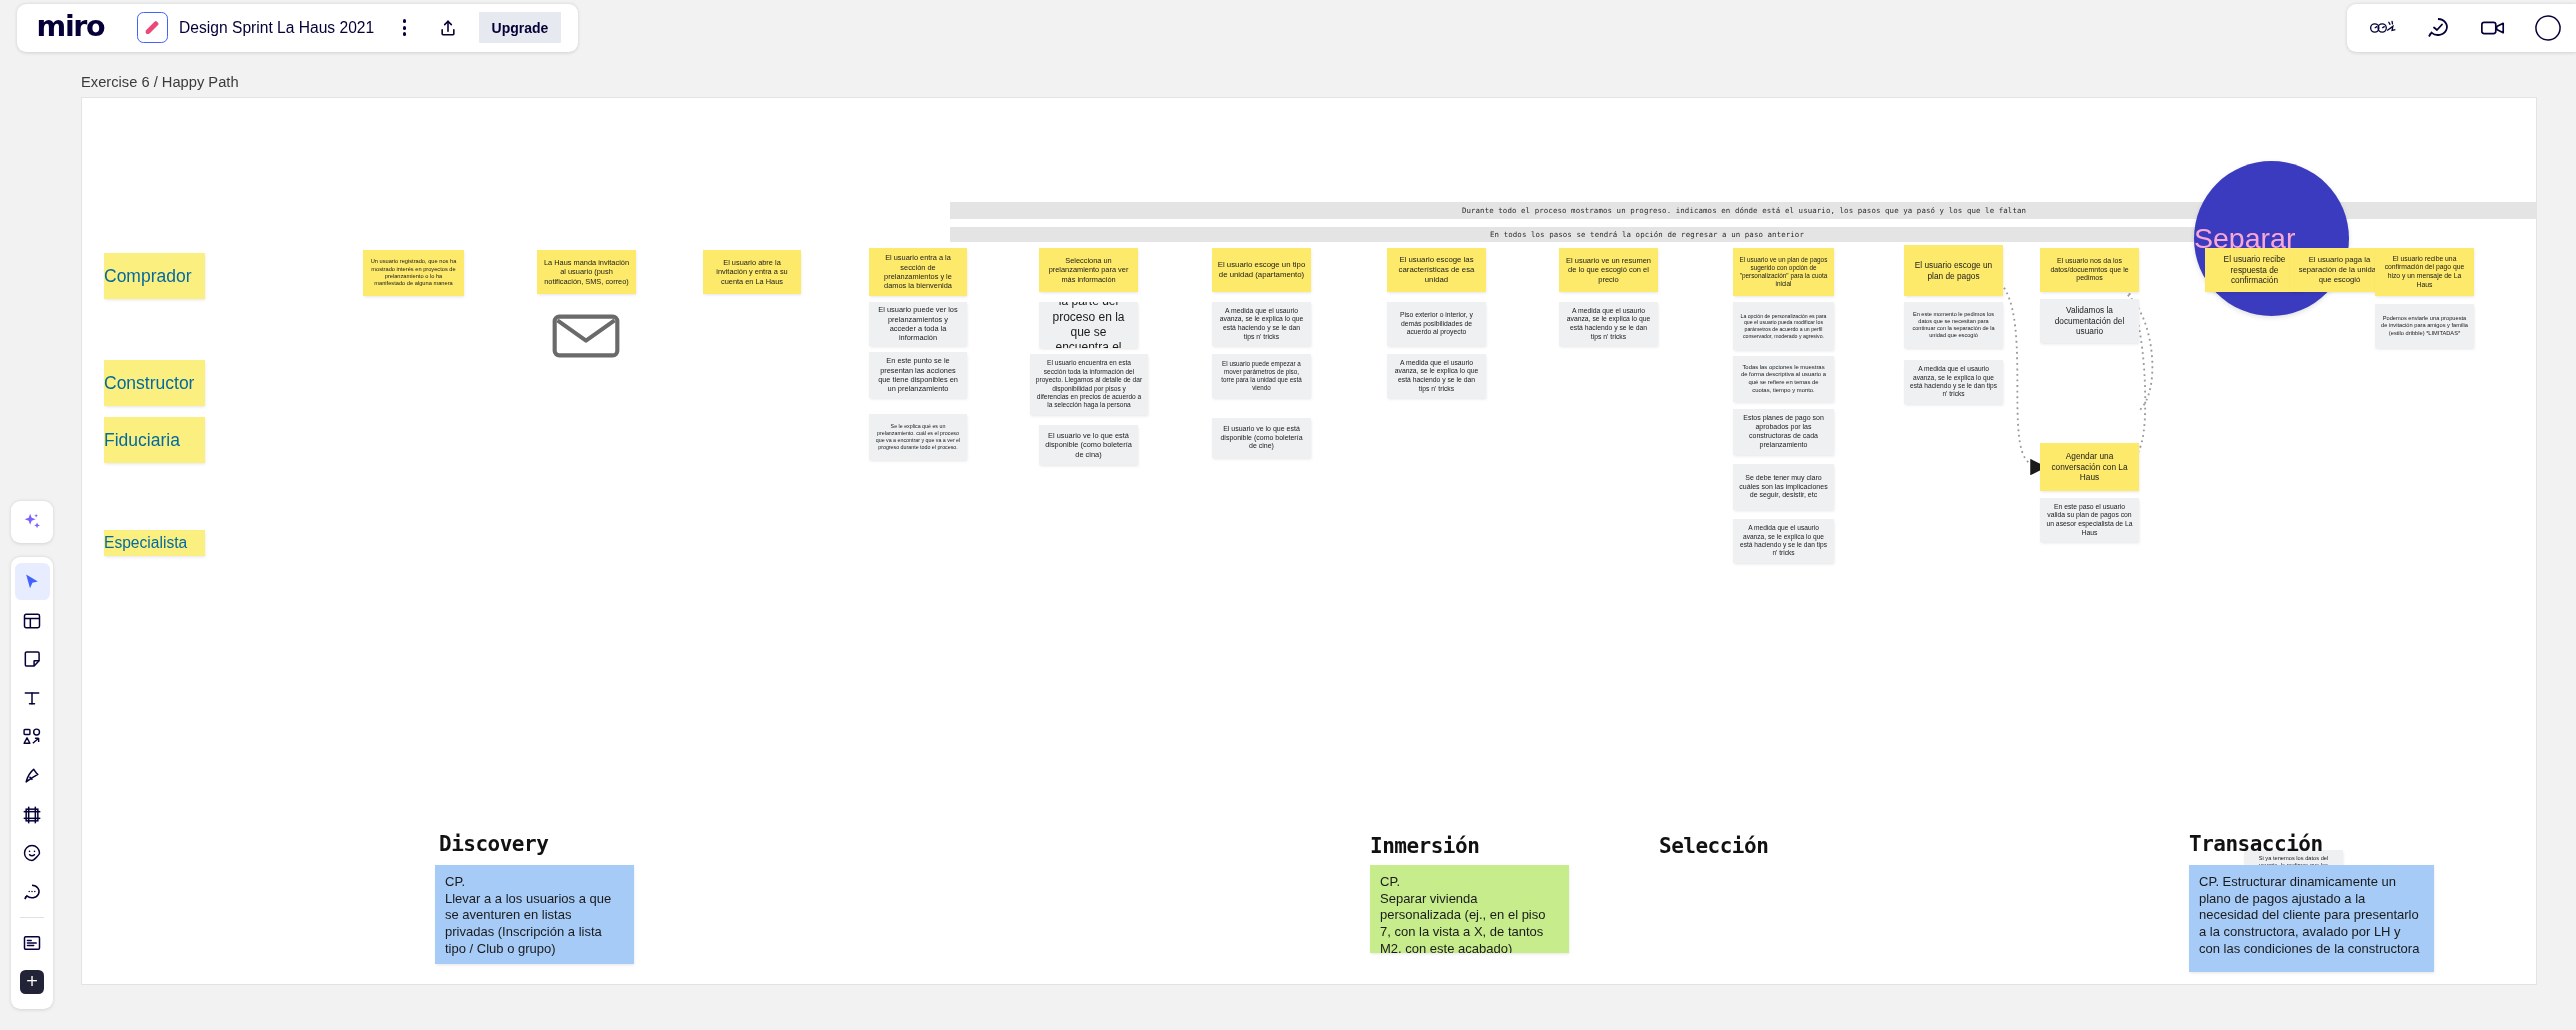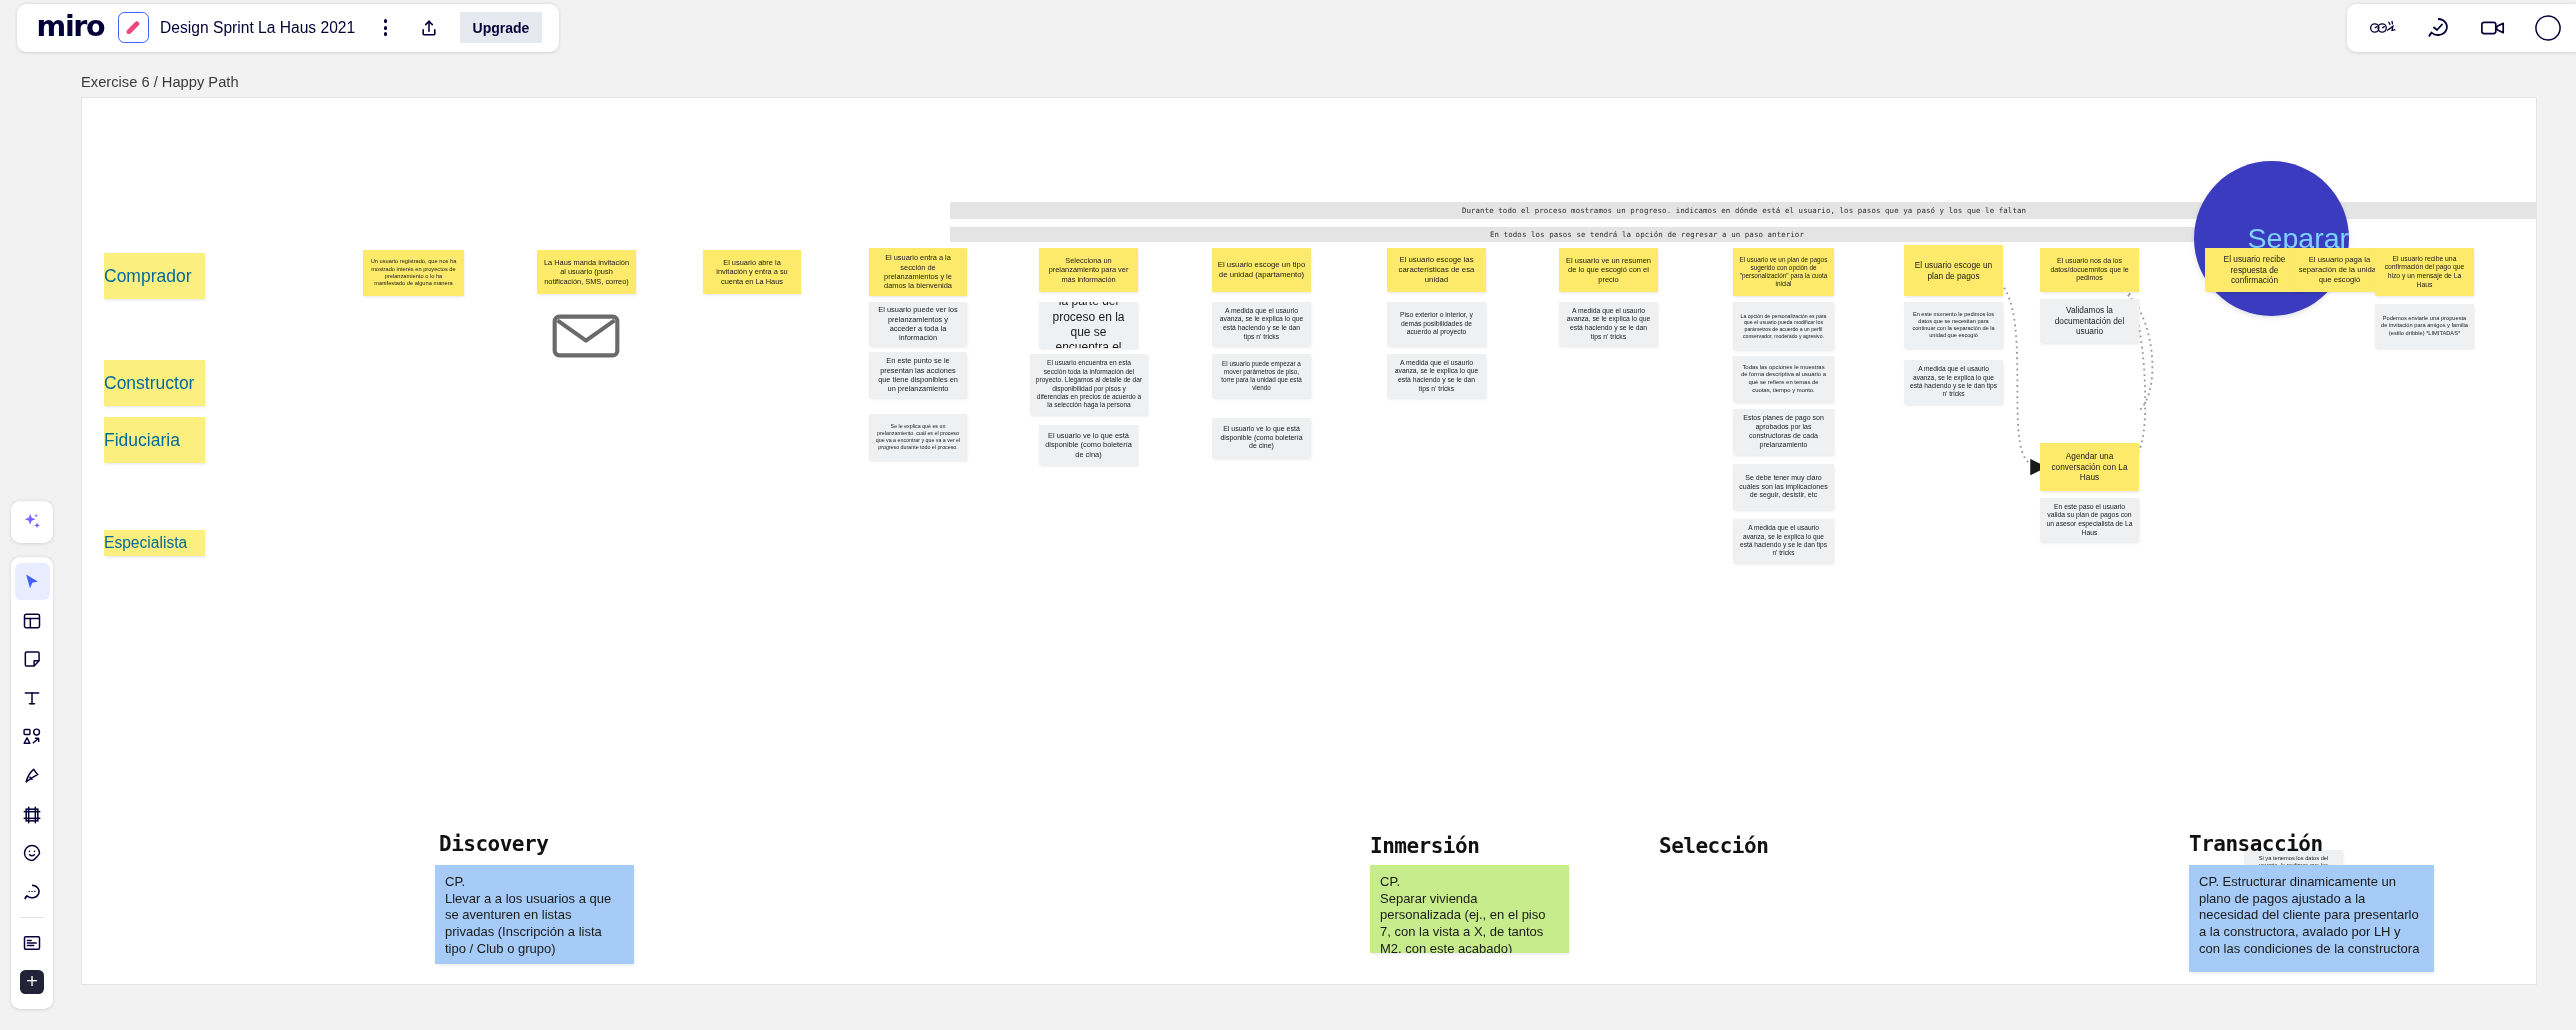--- a/index.html
+++ b/index.html
@@ -18,21 +18,21 @@
   .bar-pill {
     position:absolute; top:3.7px; height:48px;
     background:#ffffff; border-radius:9.2px;
     box-shadow:0 0.9px 3.7px rgba(0,0,0,.14);
     display:flex; align-items:center;
   }
   #topbar-left { left:16.6px; padding:0 16.6px 0 20px; gap:0; }
   .miro-logo {
     font-family:"DejaVu Sans", sans-serif;
     font-size:28.5px; font-weight:700; letter-spacing:-1.4px; color:#050038;
-    line-height:1; margin-right:14px; user-select:none;
+    line-height:1; margin-right:33px; user-select:none;
   }
   .pencil-box {
     width:31px; height:31px; border:1.8px solid #4262ff; border-radius:6.4px;
     display:flex; align-items:center; justify-content:center; margin-right:11px;
     background:#fff;
   }
   .board-title { font-size:15.6px; color:#050038; white-space:nowrap; }
   .dots-btn {
     width:31px; height:31px; margin-left:14.7px; border-radius:5.5px;
     display:flex; flex-direction:column; align-items:center; justify-content:center; gap:2.8px;
@@ -117,22 +117,22 @@
   .phase-title {
     position:absolute;
     font-family:"DejaVu Sans Mono", monospace;
     font-size:21px; font-weight:700; color:#111;
     letter-spacing:-0.5px;
   }
 
   #separar-circle {
     position:absolute; left:2112px; top:63px; width:155px; height:155px;
     border-radius:50%; background:#3b3bbf;
-    display:flex; align-items:center; justify-content:flex-end;
-    color:#7dd3fc; font-size:28.5px;
+    display:flex; align-items:center; justify-content:flex-start;
+    color:#f9a8d4; font-size:28.5px;
     box-shadow:0 1.8px 5.5px rgba(0,0,0,.12);
   }
 
   #envelope {
     position:absolute; left:469px; top:212px; width:70px; height:52px;
   }
 
   #arrows { position:absolute; left:0; top:0; width:2456px; height:888px; pointer-events:none; }
 </style>
 </head>

